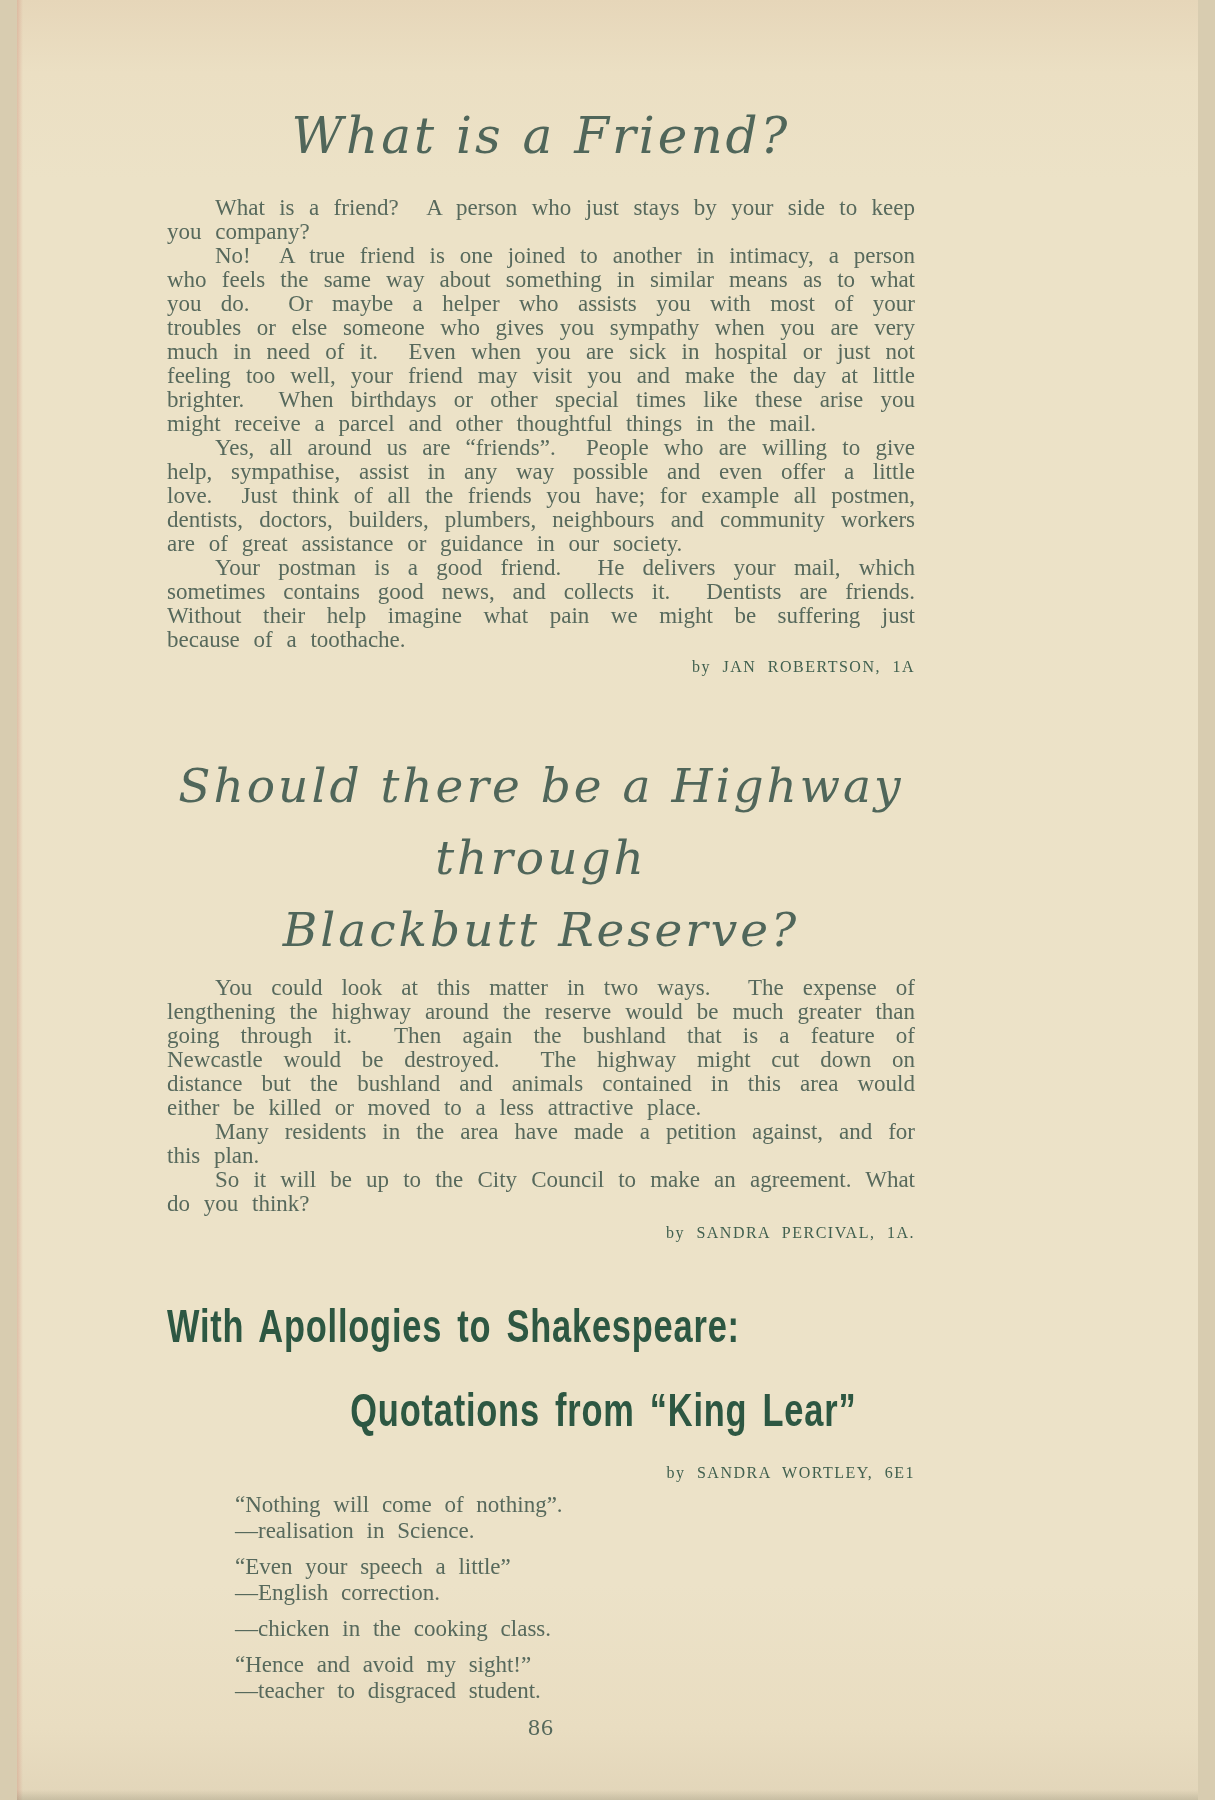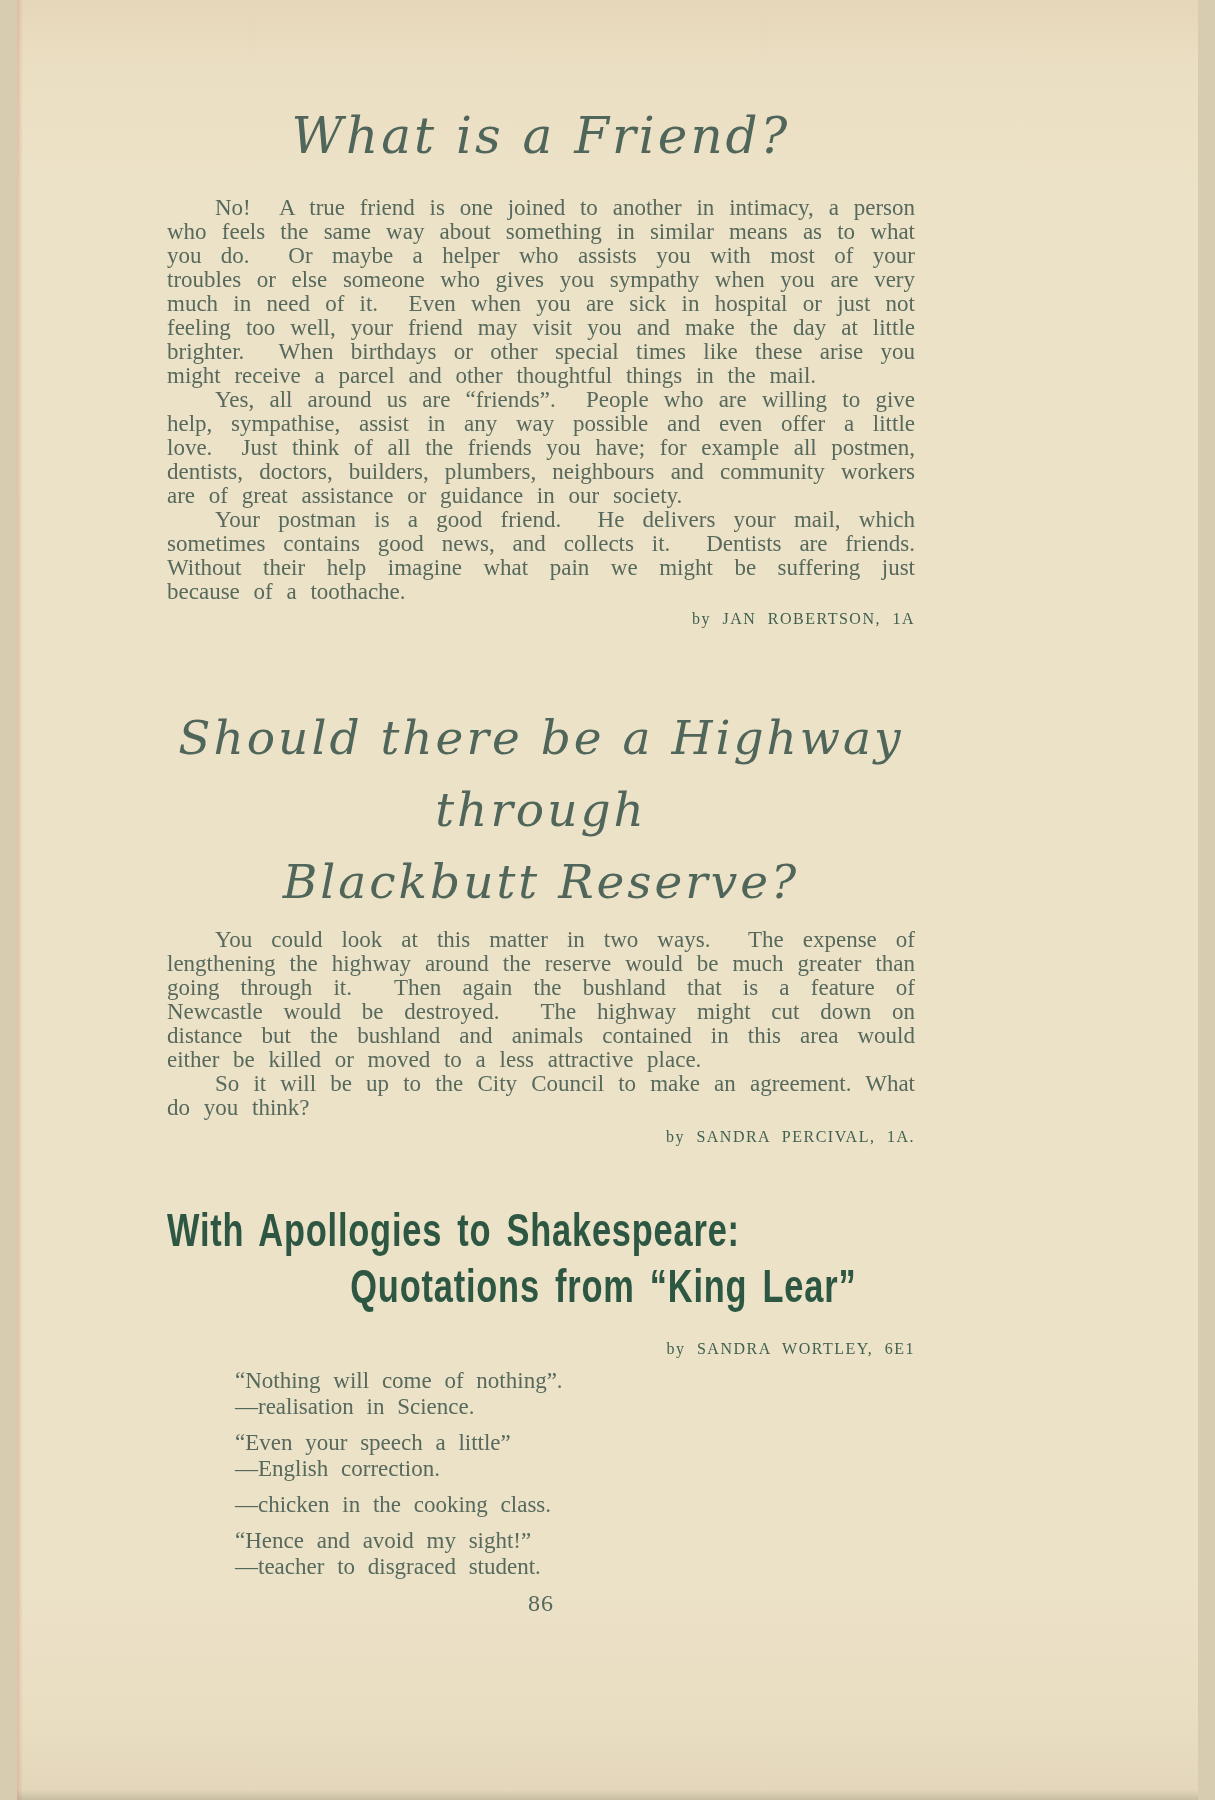--- a/index.html
+++ b/index.html
@@ -80,20 +80,21 @@
   }
   .heading3-line1 { margin-top: 52px; }
   .heading3-line1 .squeeze {
     display: inline-block;
     transform: scale(0.80, 1.08);
     transform-origin: left center;
     letter-spacing: 1px;
     word-spacing: 6px;
   }
   .heading3-line2 {
+    margin-top: 28px;
     text-align: right;
     margin-left: 120px; 
     text-decoration: underline;
   }
   .heading3-line2 .squeeze {
     display: inline-block;
     transform: scale(0.80, 1.08);
     transform-origin: center center;
     letter-spacing: 1px;
     word-spacing: 6px;
@@ -116,34 +117,36 @@
 </style>
 </head>
 <body>
 
 <div class="page">
   <div class="content">
 
     <div class="script-title title-1">What is a Friend?</div>
 
     <div class="body-text">
+      <p>What is a friend?  A person who just stays by your side to keep you company?</p>
       <p>No!  A true friend is one joined to another in intimacy, a person who feels the same way about something in similar means as to what you do.  Or maybe a helper who assists you with most of your troubles or else someone who gives you sympathy when you are very much in need of it.  Even when you are sick in hospital or just not feeling too well, your friend may visit you and make the day at little brighter.  When birthdays or other special times like these arise you might receive a parcel and other thoughtful things in the mail.</p>
       <p>Yes, all around us are “friends”.  People who are willing to give help, sympathise, assist in any way possible and even offer a little love.  Just think of all the friends you have; for example all postmen, dentists, doctors, builders, plumbers, neighbours and community workers are of great assistance or guidance in our society.</p>
       <p>Your postman is a good friend.  He delivers your mail, which sometimes contains good news, and collects it.  Dentists are friends.  Without their help imagine what pain we might be suffering just because of a toothache.</p>
     </div>
 
     <div class="byline">by JAN ROBERTSON, 1A</div>
 
     <div class="script-title title-2">
       <div>Should there be a Highway through</div>
       <div>Blackbutt Reserve?</div>
     </div>
 
     <div class="body-text">
       <p>You could look at this matter in two ways.  The expense of lengthening the highway around the reserve would be much greater than going through it.  Then again the bushland that is a feature of Newcastle would be destroyed.  The highway might cut down on distance but the bushland and animals contained in this area would either be killed or moved to a less attractive place.</p>
+      <p>Many residents in the area have made a petition against, and for this plan.</p>
       <p>So it will be up to the City Council to make an agreement. What do you think?</p>
     </div>
 
     <div class="byline byline-2">by SANDRA PERCIVAL, 1A.</div>
 
     <div class="condensed-heading heading3-line1">
       <span class="squeeze">With Apollogies to Shakespeare:</span>
     </div>
     <div class="condensed-heading heading3-line2">
       <span class="squeeze">Quotations from “King Lear”</span>

